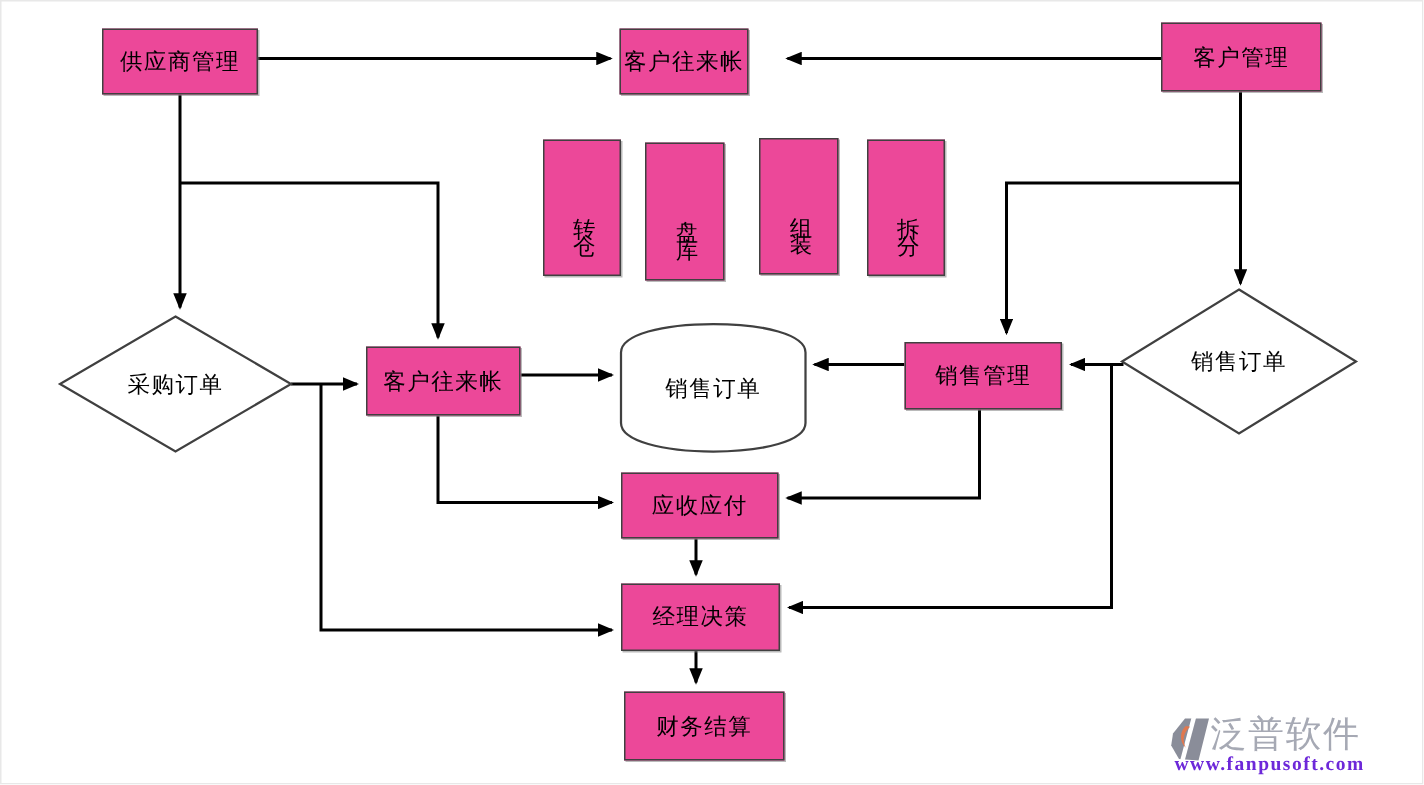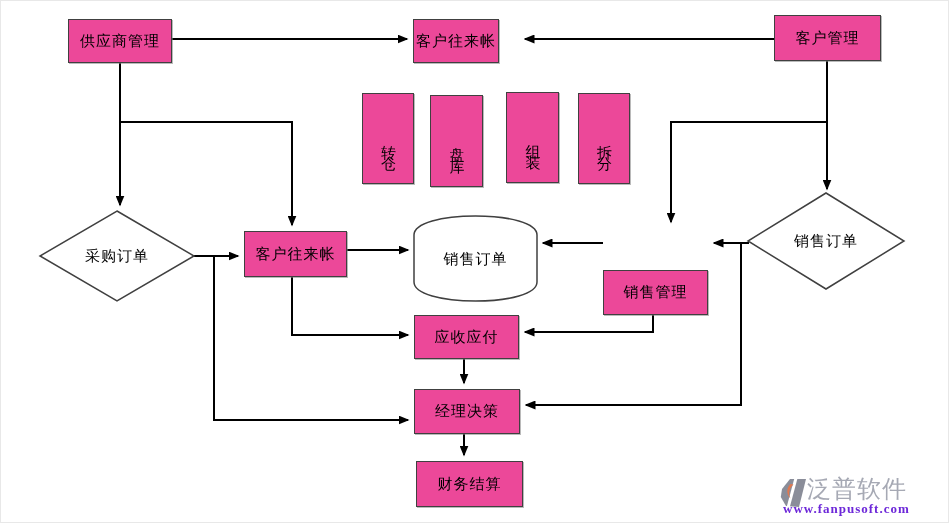--- a/index.html
+++ b/index.html
@@ -41,21 +41,21 @@
 
   
   #n-supplier        { left: 67px;  top: 18px;  width: 104px; height: 44px; }
   #n-cust-account    { left: 412px; top: 18px;  width: 86px; height: 44px; }
   #n-customer        { left: 773px; top: 14px;  width: 107px; height: 46px; }
   #n-transfer        { left: 361px; top: 92px;  width: 52px;  height: 91px; }
   #n-stocktake       { left: 429px; top: 94px;  width: 53px;  height: 92px; }
   #n-assemble        { left: 505px; top: 91px;  width: 53px;  height: 91px; }
   #n-split           { left: 577px; top: 92px;  width: 52px;  height: 91px; }
   #n-purchase        { left: 243px; top: 230px; width: 103px; height: 46px; }
-  #n-sales           { left: 602px; top: 227px; width: 105px; height: 45px; margin-top: 42px; }
+  #n-sales           { left: 602px; top: 227px; width: 105px; height: 45px; }
   #n-receivable      { left: 413px; top: 314px; width: 105px; height: 44px; }
   #n-decision        { left: 413px; top: 388px; width: 106px; height: 45px; }
   #n-finance         { left: 415px; top: 460px; width: 107px; height: 46px; }
   #l-purchase-order  { left: 46px;  top: 233px; width: 140px; height: 44px; }
   #l-sales-order     { left: 755px; top: 218px; width: 140px; height: 44px; }
   #l-inventory       { left: 413px; top: 236px; width: 123px; height: 44px; }
 
   
   #watermark { position: absolute; left: 776px; top: 473px; width: 130px; height: 46px; }
   #wm-logo   { position: absolute; left: 3px; top: 4px; width: 27px; height: 30px; }

